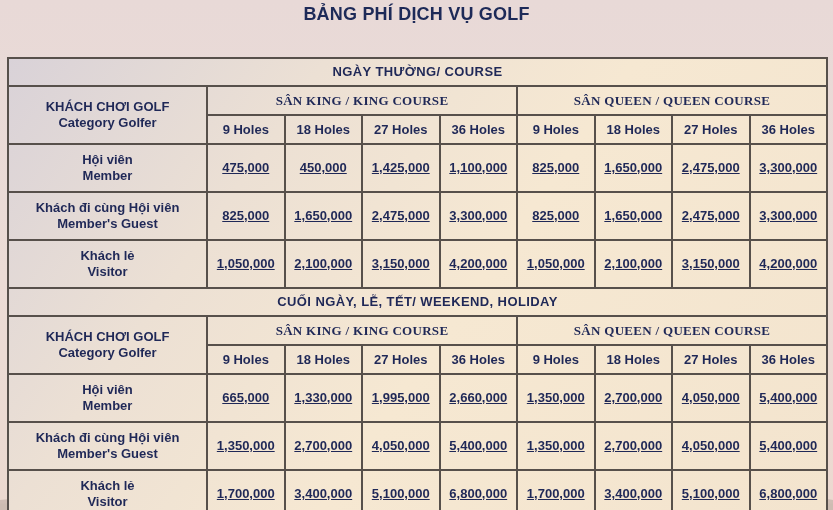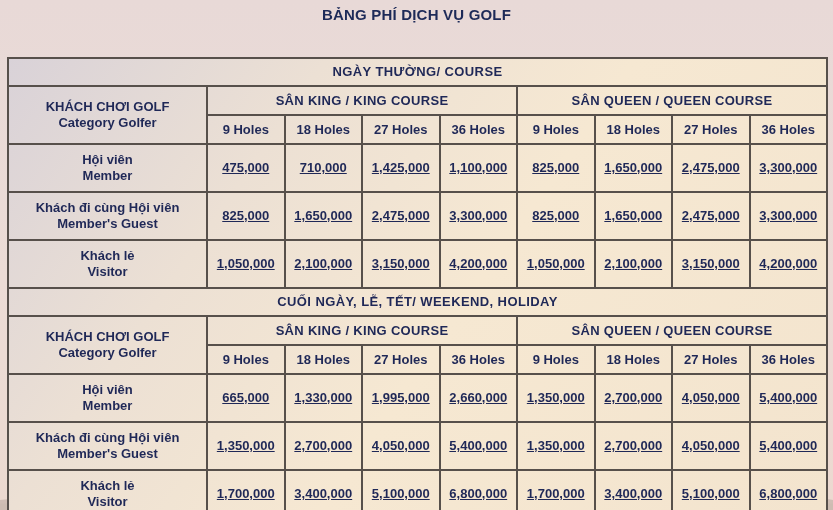--- a/index.html
+++ b/index.html
@@ -4,35 +4,35 @@
 <style>
   html,body{margin:0;padding:0;}
   body{
     width:833px;height:510px;overflow:hidden;position:relative;
     font-family:"Liberation Sans","DejaVu Sans",sans-serif;
     background:linear-gradient(180deg,#e8d9d7 0%,#ecdcd6 55%,#ecd9d0 100%);
   }
   .mountains{position:absolute;left:0;bottom:0;width:833px;height:40px;}
   .title-block{
     position:absolute;top:4px;left:0;width:833px;text-align:center;
-    color:#1d2a58;font-weight:bold;line-height:21px;font-size:15px;
+    color:#1d2a58;font-weight:bold;line-height:21px;font-size:18px;
     letter-spacing:.2px;
   }
   table.fee{
     position:absolute;left:7px;top:57px;width:819px;
     border-collapse:collapse;table-layout:fixed;
     background:linear-gradient(125deg,#d9d2d8 0%,#ece0d4 28%,#f6e8d2 55%,#f3e4ce 100%);
   }
   table.fee td{
     border:2px solid #57504b;color:#1f2857;font-weight:bold;
     text-align:center;vertical-align:middle;padding:0 2px;
     font-size:13px;line-height:16px;
   }
   td.banner{height:26px;font-size:13.5px;letter-spacing:.4px;}
-  td.course{height:27px;font-size:13.5px;letter-spacing:.3px;}
+  td.course{height:27px;font-size:13.5px;letter-spacing:.3px;font-family:Liberation Serif, serif;}
   td.holes{height:27px;font-size:13.5px;}
   td.cat{font-size:13.5px;line-height:18px;}
   tr.datarow td{height:46px;}
   td.price{font-size:13.5px;text-decoration:underline;}
   td.rowlabel{line-height:18px;}
   col.c-label{width:199px;}
   col.c-price{width:77.5px;}
 </style>
 </head>
 <body>
@@ -80,21 +80,21 @@
       <td class="holes">18 Holes</td>
       <td class="holes">27 Holes</td>
       <td class="holes">36 Holes</td>
     </tr>
     <tr class="datarow">
       <td class="rowlabel">
         <div>Hội viên</div>
         <div>Member</div>
       </td>
       <td class="price">475,000</td>
-      <td class="price">710,000</td>
+      <td class="price">450,000</td>
       <td class="price">1,425,000</td>
       <td class="price">1,100,000</td>
       <td class="price">825,000</td>
       <td class="price">1,650,000</td>
       <td class="price">2,475,000</td>
       <td class="price">3,300,000</td>
     </tr>
     <tr class="datarow">
       <td class="rowlabel">
         <div>Khách đi cùng Hội viên</div>

